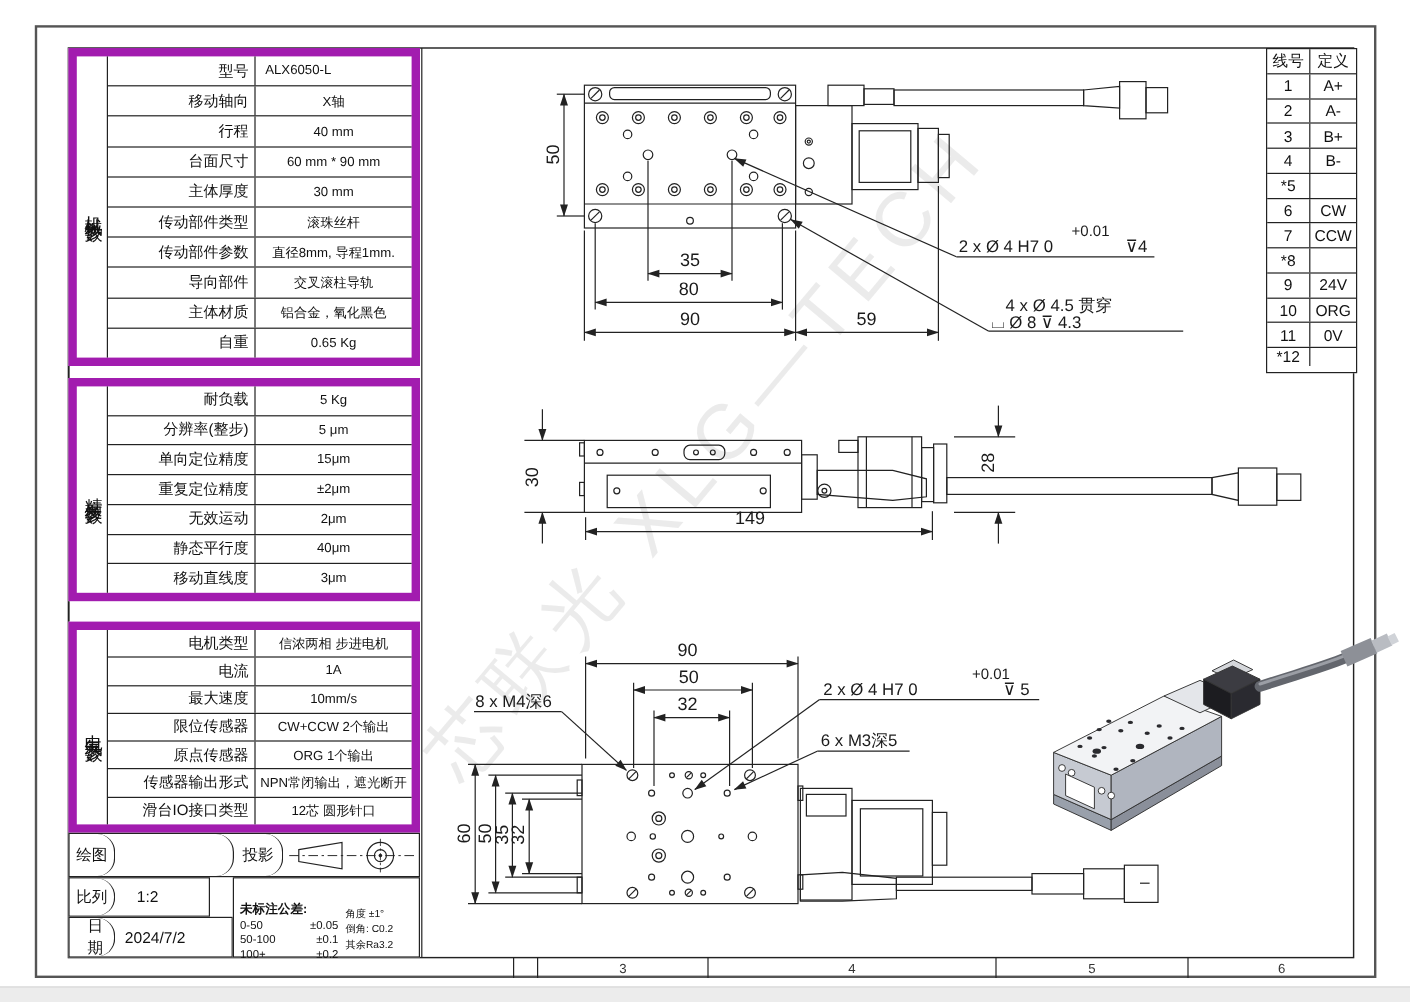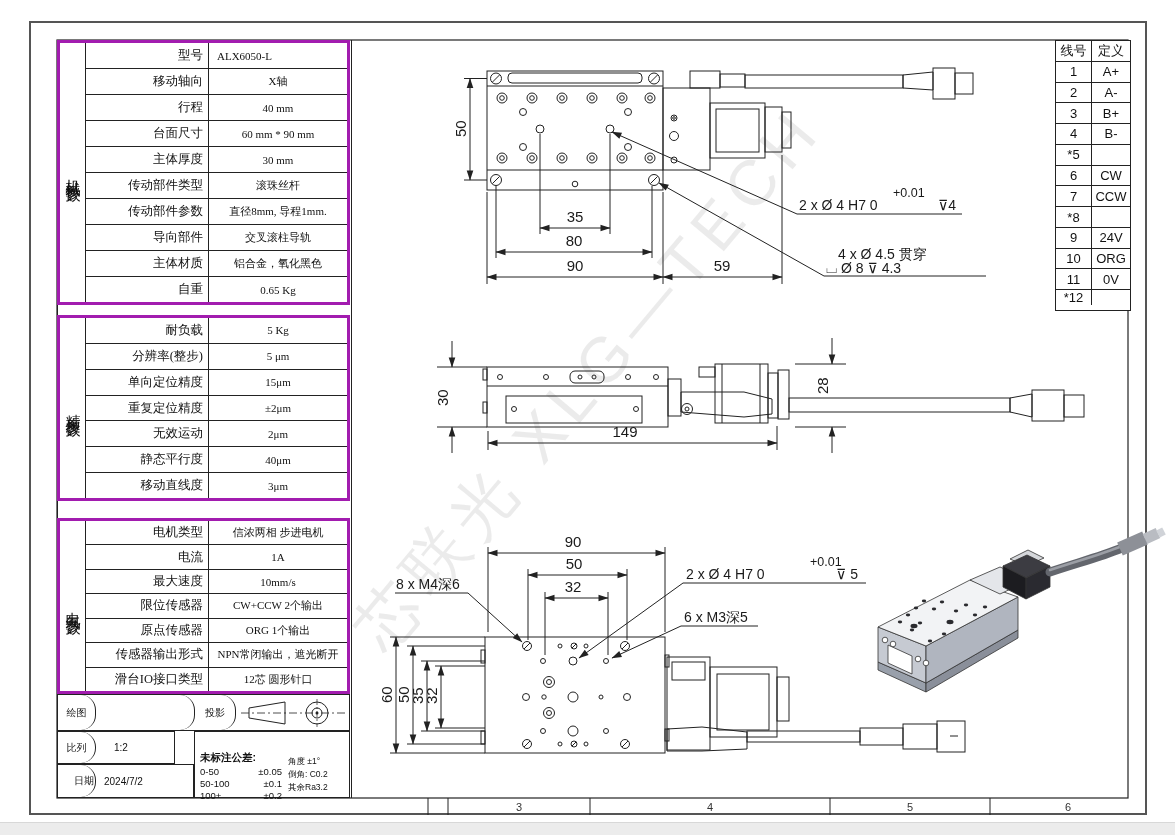--- a/index.html
+++ b/index.html
@@ -9,33 +9,33 @@
   svg{position:absolute;left:0;top:0;}
   .ln line,.ln rect,.ln path,.ln polygon,.ln circle{stroke:#222;stroke-width:1;fill:none;}
   .dim{font-size:15px;fill:#1a1a1a;}
   .dimm{font-size:15px;fill:#1a1a1a;text-anchor:middle;}
   .note{font-size:14px;fill:#1a1a1a;}
   .sup{font-size:12.5px;fill:#1a1a1a;}
   .zl{font-size:11px;fill:#333;text-anchor:middle;}
   .wm{font-size:64px;fill:#dcdcdc;opacity:.55;letter-spacing:9px;}
   
   .leftblock{left:57px;top:40px;width:293px;height:758px;border-left:1px solid #222;border-right:1px solid #222;}
-  .spec{left:57px;width:293px;border:3px solid #a21caf;box-sizing:border-box;display:flex;background:#fff;font-family:Liberation Serif, serif;}
+  .spec{left:57px;width:293px;border:7px solid #a21caf;box-sizing:border-box;display:flex;background:#fff;}
   .gcol{width:25px;border-right:1px solid #222;display:flex;align-items:center;justify-content:center;}
   .gcol span{writing-mode:vertical-rl;text-orientation:upright;font-size:15px;letter-spacing:3px;}
   .rows{flex:1;display:flex;flex-direction:column;}
   .srow{flex:1;display:flex;border-bottom:1px solid #222;min-height:0;}
   .srow:last-child{border-bottom:none;}
   .sname{width:123px;border-right:1px solid #222;box-sizing:border-box;display:flex;align-items:center;
          justify-content:flex-end;padding-right:5px;font-size:12.5px;white-space:nowrap;}
   .sval{flex:1;display:flex;align-items:center;justify-content:center;font-size:11px;white-space:nowrap;}
   .sval.left{justify-content:flex-start;padding-left:8px;}
   
   .tbrow{left:57px;width:293px;border:1px solid #222;box-sizing:border-box;display:flex;background:#fff;}
-  .tbcell{display:flex;align-items:center;font-size:10px;box-sizing:border-box;border-radius:15px;}
+  .tbcell{display:flex;align-items:center;font-size:13px;box-sizing:border-box;border-radius:15px;}
   .tbl{justify-content:center;border-right:1px solid #222;}
   .tolbox{left:194px;top:731px;width:156px;height:67px;border:1px solid #222;box-sizing:border-box;
           background:#fff;display:flex;padding:19px 2px 2px 5px;}
   .tolL{width:88px;}
   .tolT{font-size:10.5px;font-weight:bold;}
   .tolr{font-size:9.5px;display:flex;justify-content:space-between;width:82px;margin-top:1px;}
   .tolR{flex:1;font-size:8.5px;display:flex;flex-direction:column;justify-content:space-around;padding-top:4px;}
   
   .wire{left:1055px;top:40px;width:76px;height:271px;border:1px solid #222;box-sizing:border-box;
         display:flex;flex-direction:column;background:#fff;}

